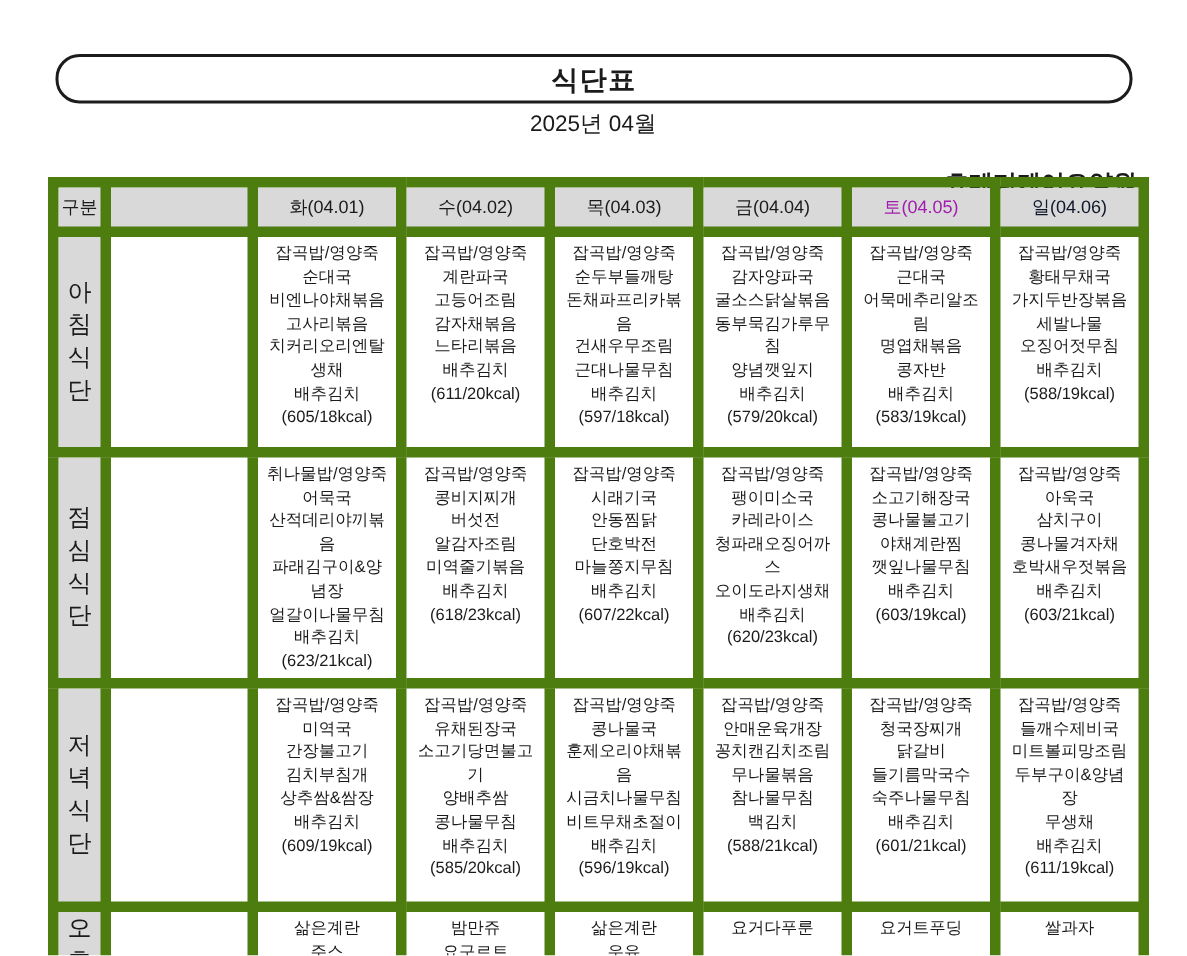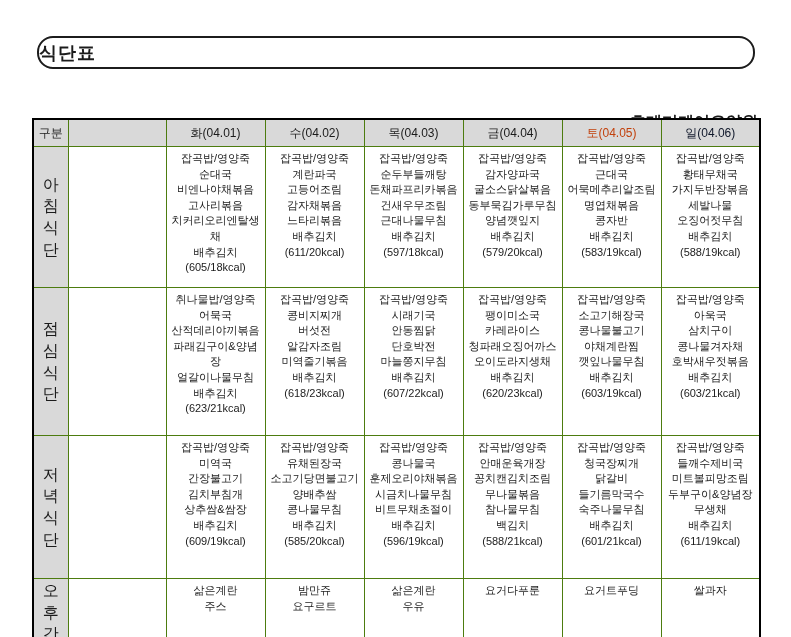--- a/index.html
+++ b/index.html
@@ -2,69 +2,70 @@
 <html><head>
 <meta charset="utf-8">
 <style>
   html,body { margin:0; padding:0; background:#ffffff; }
   body { width:791px; height:637px; font-family:"Liberation Sans","DejaVu Sans",sans-serif; color:#1b1b1b; }
   .page { position:relative; width:791px; height:637px; background:#fff; overflow:hidden; }
 
   .title-box {
     position:absolute; left:37px; top:36px; width:714px; height:29px;
     border:2px solid #1c1c1c; border-radius:16px;
-    display:flex; align-items:center; justify-content:flex-start;
+    display:flex; align-items:center; justify-content:center;
     font-size:18px; font-weight:bold; letter-spacing:1px;
   }
   .subtitle {
     position:absolute; left:0; top:73px; width:791px;
     text-align:center; font-size:15px;
   }
   .facility {
     position:absolute; top:112px; right:33px;
     font-size:16px; font-weight:bold;
   }
 
   table.meal {
     position:absolute; left:32px; top:118px;
     border-collapse:collapse; table-layout:fixed;
     border:2px solid #000;
   }
-  .meal th, .meal td { border:1px solid #4d7c0f; overflow:hidden; }
+  .meal th, .meal td { border:7px solid #4d7c0f; overflow:hidden; }
 
   .meal th {
     background:#d9d9d9; height:24px;
     font-size:12px; font-weight:normal; text-align:center;
   }
   td.row-label {
     background:#d9d9d9; font-size:16px; text-align:center;
     vertical-align:middle; white-space:pre-line; line-height:1.35;
   }
   td.menu-cell {
     font-size:11px; line-height:1.42; text-align:center;
     vertical-align:top; padding:4px 5px 2px 5px; white-space:pre-line;
     word-break:break-all;
   }
   td.empty-cell { background:#ffffff; }
   tr.r-breakfast td { height:134px; }
   tr.r-lunch     td { height:141px; }
   tr.r-dinner    td { height:136px; }
   tr.r-snack     td { height:43px; }
-  .sat { color:#c2410c; }
+  .sat { color:#a21caf; }
   .sun { color:#0f172a; }
 </style>
 </head>
 <body>
 
 <div class="page">
 
   <div class="title-box">
     <span>식단표</span>
   </div>
 
+  <div class="subtitle">2025년 04월</div>
 
   <div class="facility">효메디케어요양원</div>
 
   <table class="meal">
     <colgroup>
       <col style="width:35px">
         <col style="width:98px">
       <col style="width:99px">
         <col style="width:99px">
         <col style="width:99px">

